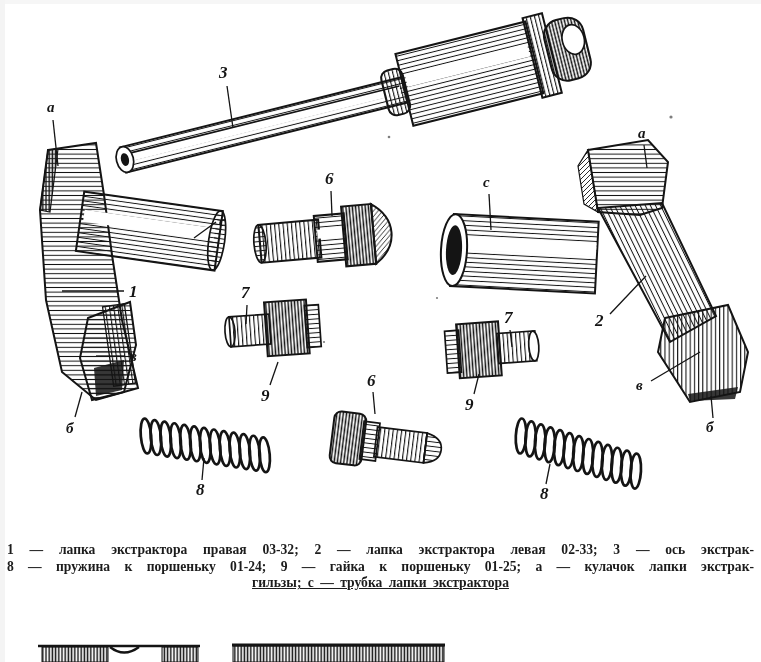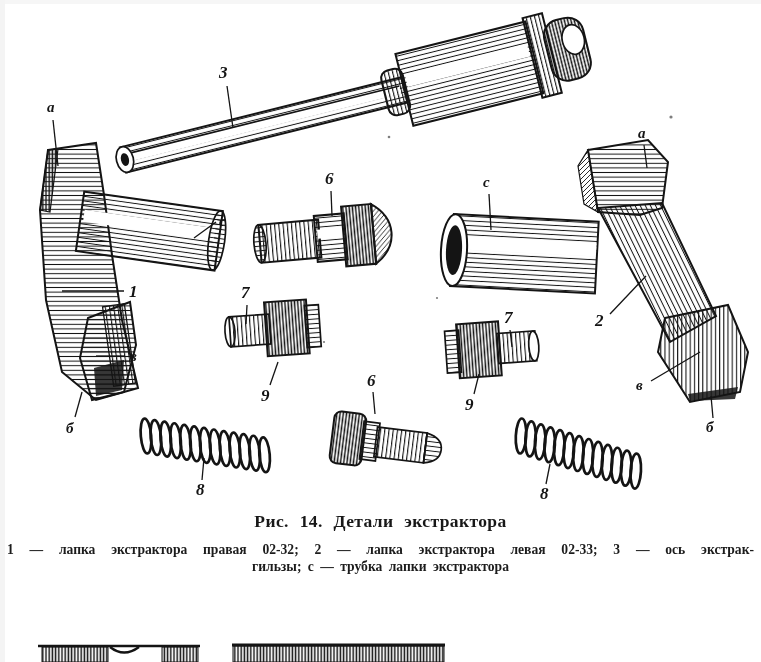--- a/index.html
+++ b/index.html
@@ -18,21 +18,21 @@
   .ol-t{stroke:#141414;stroke-width:1.7;}
   .caption{
     position:absolute;top:511px;left:0;width:761px;text-align:center;
     font-weight:bold;font-size:17.5px;letter-spacing:0.4px;word-spacing:6px;color:#181818;
   }
   .legend{
     position:absolute;top:542px;left:7px;width:747px;
     font-weight:bold;font-size:13.6px;line-height:16.6px;color:#1c1c1c;word-spacing:3px;
   }
   .legend-line{text-align:justify;text-align-last:justify;}
-  .legend-line.last{text-align:center;text-align-last:center;}
+  .legend-line.last{text-align:center;text-align-last:center;text-decoration:underline;}
 </style>
 </head>
 <body>
 
 <div class="page">
   <div class="edge-top"></div>
   <div class="edge-left"></div>
 
   <svg class="fig" width="761" height="510" viewBox="0 0 761 510">
     <defs>
@@ -211,24 +211,24 @@
 
     <g fill="#141414" opacity="0.55">
       <circle cx="389" cy="137" r="1.3"></circle>
       <circle cx="671" cy="117" r="1.6"></circle>
       <circle cx="612" cy="468" r="1.2"></circle>
       <circle cx="437" cy="298" r="1.1"></circle>
       <circle cx="324" cy="342" r="1.1"></circle>
     </g>
   </svg>
 
-  <div class="caption">Рис. 14. Детали экстрактора</div>
 
   <div class="legend">
-    <div class="legend-line">1 — лапка экстрактора правая 02-32; 2 — лапка экстрактора левая 02-33; 3 — ось экстрак-</div>
+    <div class="legend-line">1 — лапка экстрактора правая 03-32; 2 — лапка экстрактора левая 02-33; 3 — ось экстрак-</div>
+    <div class="legend-line">8 — пружина к поршеньку 01-24; 9 — гайка к поршеньку 01-25; а — кулачок лапки экстрак-</div>
     <div class="legend-line last">гильзы; с — трубка лапки экстрактора</div>
   </div>
 
   <svg class="fig-fragment" width="761" height="24" viewBox="0 0 761 24">
     <g>
       <path d="M38 8 H200" stroke="#141414" stroke-width="2.6" fill="none"></path>
       <rect x="42" y="9" width="66" height="15" fill="url(#vl2)" stroke="#141414" stroke-width="1"></rect>
       <path d="M110 9 Q124 20 139 9" fill="none" stroke="#141414" stroke-width="2.4"></path>
       <rect x="162" y="9" width="36" height="15" fill="url(#vl2)" stroke="#141414" stroke-width="1"></rect>
     </g>

